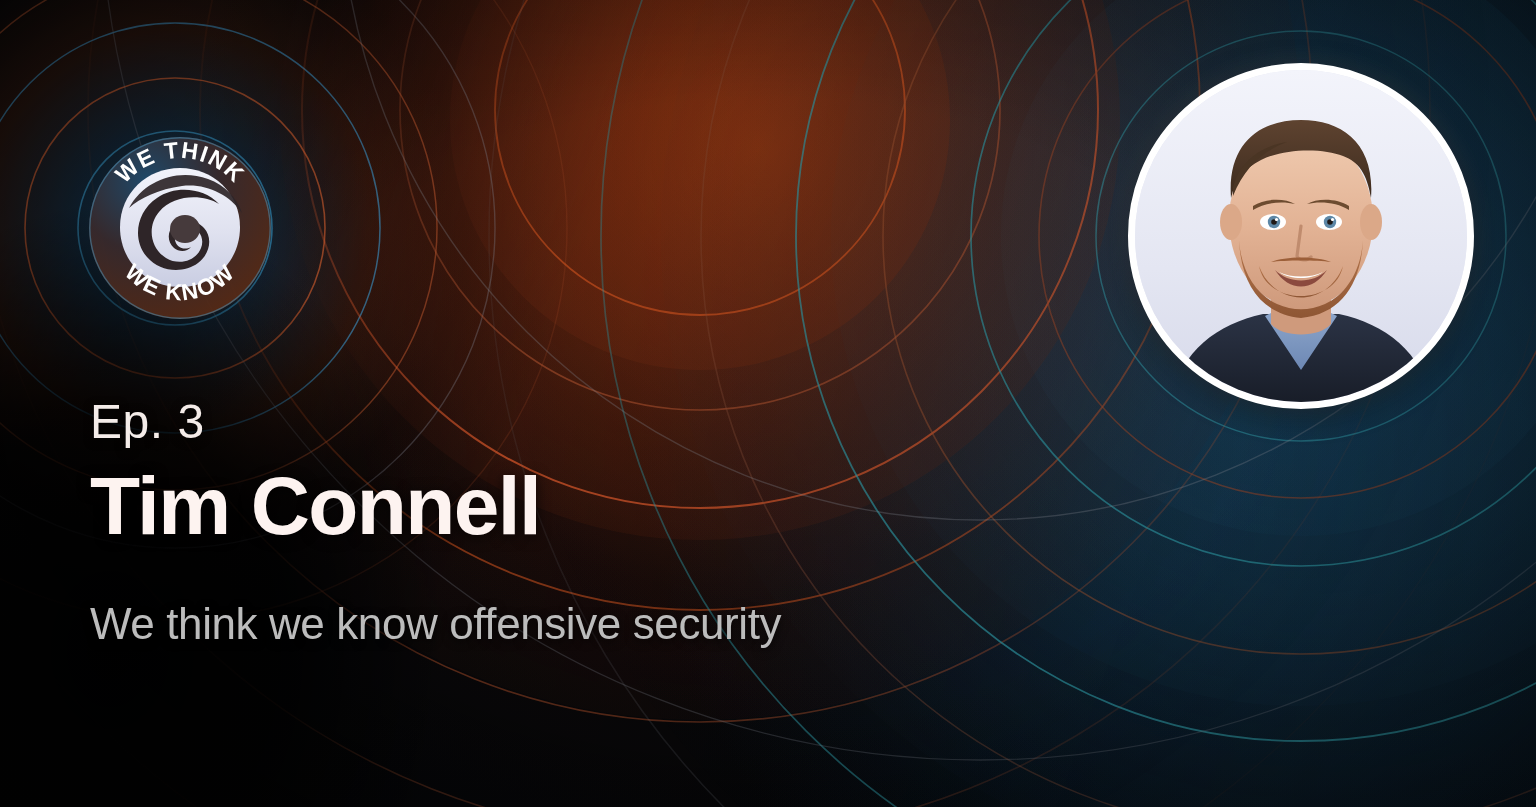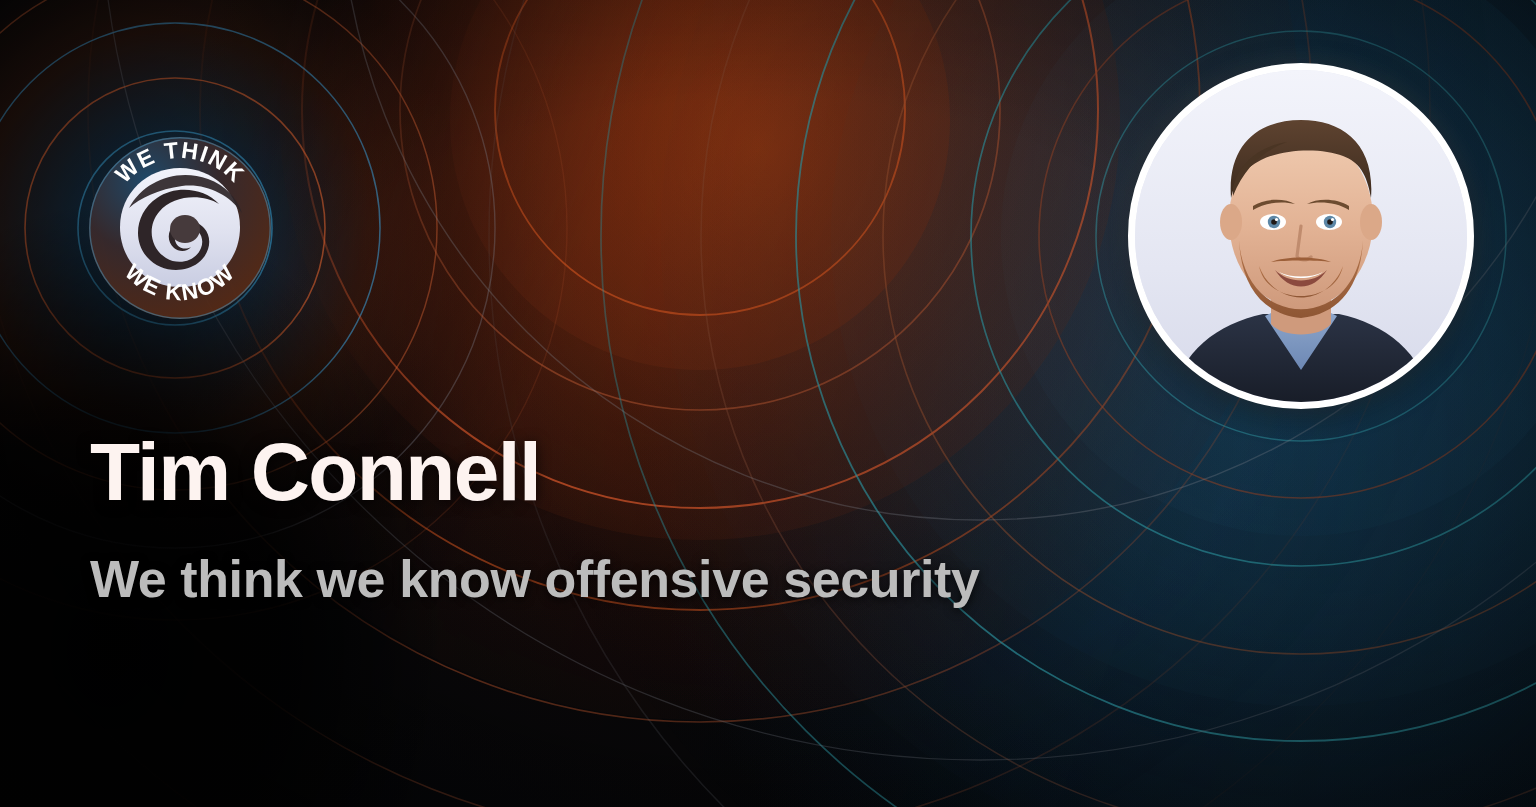--- a/index.html
+++ b/index.html
@@ -76,28 +76,28 @@
   
   #text-block{
     position:absolute; left:90px; top:398px; width:1050px;
   }
   #episode-label{
     font-size:48px; font-weight:300; letter-spacing:.5px;
     color:#f4ece9; line-height:1;
     text-shadow:0 2px 10px rgba(0,0,0,.8);
   }
   #guest-name{
-    margin-top:34px;
+    margin-top:20px;
     font-size:82px; font-weight:700; letter-spacing:-1.6px;
     color:#fdf3f0; line-height:.98;
     text-shadow:0 2px 14px rgba(0,0,0,.75);
   }
   #episode-title{
-    margin-top:30px;
-    font-size:52px; font-weight:700; letter-spacing:-.4px;
+    margin-top:46px;
+    font-size:44px; font-weight:400; letter-spacing:-.4px;
     color:#bcbcbc; line-height:1.45;
     text-shadow:0 2px 10px rgba(0,0,0,.8);
   }
   #episode-title .ln{ display:block; }
 </style>
 </head>
 <body>
 
 <div id="cover">
 
@@ -344,20 +344,21 @@
       <path fill="url(#beard)" d="M 124,196 C 140,238 192,238 208,196 C 200,236 132,236 124,196 Z"></path>
 
       <path fill="#8b4a3e" d="M 140,200 C 154,214 178,214 192,200 C 178,222 154,222 140,200 Z"></path>
       <path fill="#ffffff" d="M 144,202 C 156,210 176,210 188,202 C 176,208 156,208 144,202 Z"></path>
 
       <path fill="#9c5f39" d="M 136,192 C 150,186 182,186 196,192 C 182,190 150,190 136,192 Z"></path>
     </svg>
   </div>
 
   <div id="text-block">
+    <div id="episode-label">Ep. 3</div>
 
     <div id="guest-name">Tim Connell</div>
 
     <div id="episode-title">
       <span class="ln">We think we know offensive security</span>
     </div>
   </div>
 
 </div>
 

